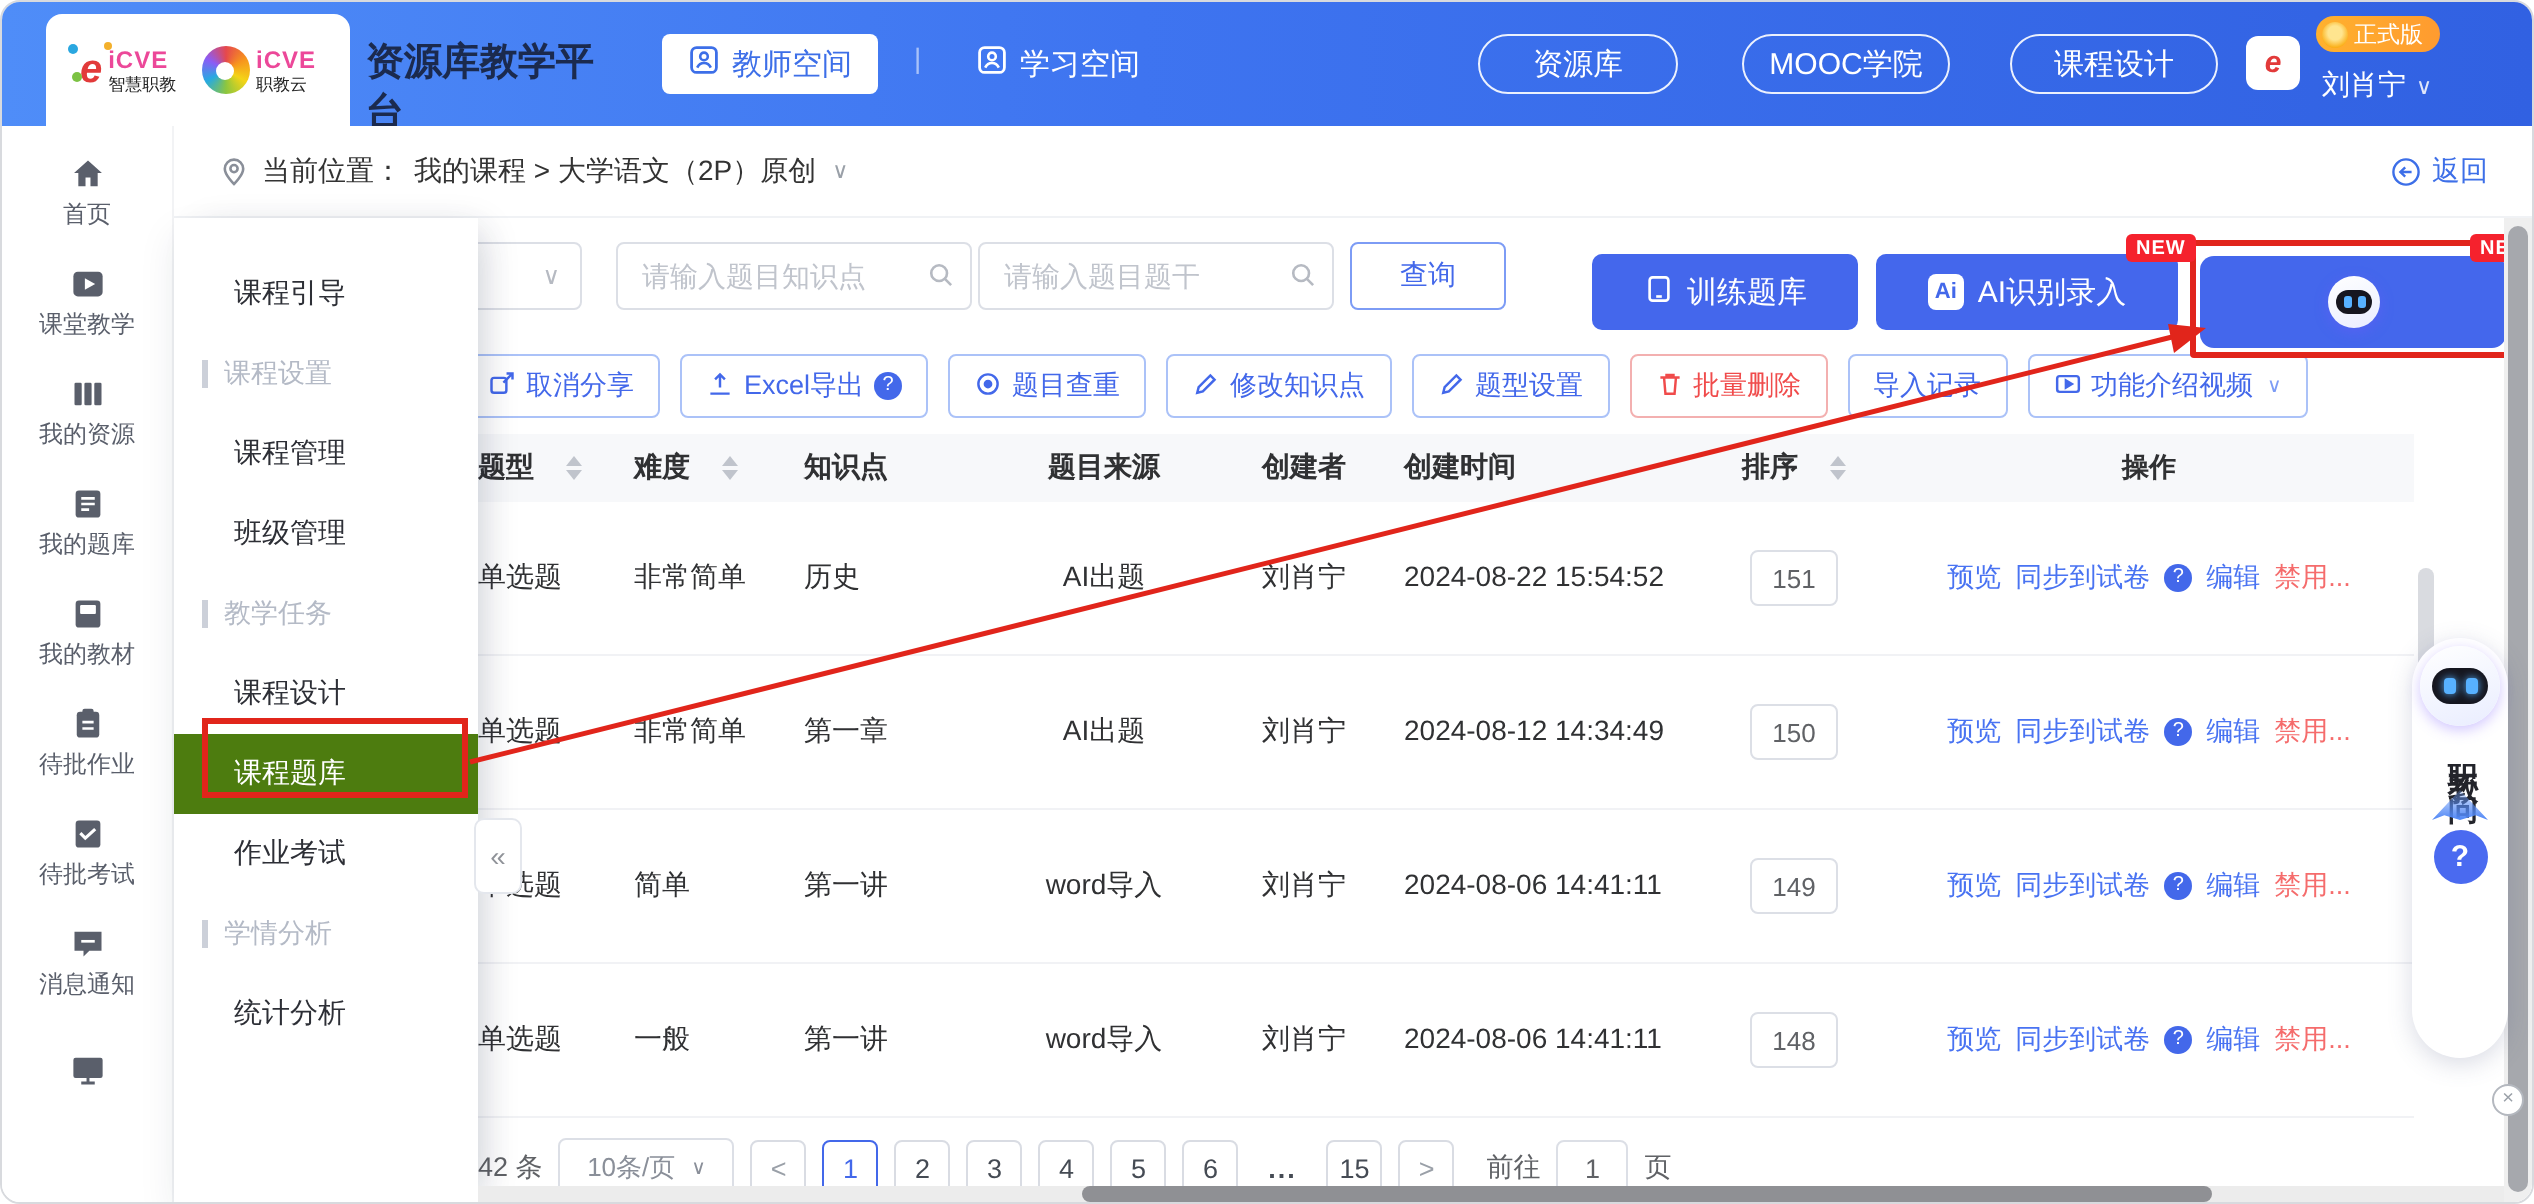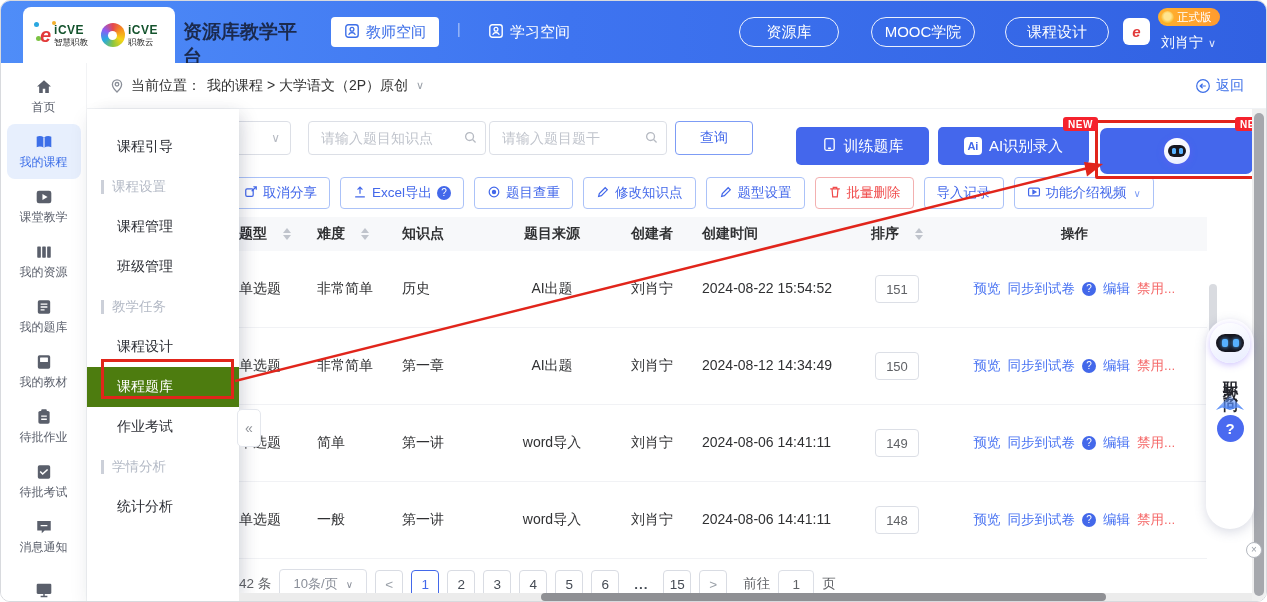--- a/index.html
+++ b/index.html
@@ -11,21 +11,21 @@
   .hdr{position:absolute;left:0;top:0;right:0;height:62px;background:linear-gradient(90deg,#4f8df8 0%,#3e74f0 45%,#3161e2 100%);}
   .logo-tab{position:absolute;left:22px;top:6px;width:152px;height:56px;background:#fff;border-radius:8px 8px 0 0;
             display:flex;align-items:center;justify-content:space-evenly;padding:0 4px;}
   .logo{display:flex;align-items:center;gap:3px;}
   .e-mark{position:relative;color:#e23a3a;font-weight:800;font-size:20px;font-style:italic;}
   .e-mark::before{content:"";position:absolute;left:-6px;top:-2px;width:5px;height:5px;border-radius:50%;background:#2aa7e0;box-shadow:2px 14px 0 #7cc243;}
   .e-mark::after{content:"";position:absolute;right:-5px;top:-3px;width:4px;height:4px;border-radius:50%;background:#f3b02c;}
   .shell{width:24px;height:24px;border-radius:50%;background:conic-gradient(#e5484d,#f7941d,#f4d417,#8cc63f,#27aae1,#8b5cf6,#e5484d);position:relative;}
   .shell::after{content:"";position:absolute;left:7px;top:8px;width:9px;height:9px;border-radius:50%;background:#fff;}
   .logo-txt{display:flex;flex-direction:column;line-height:1;}
-  .logo-txt b{font-size:12px;color:#14532d;letter-spacing:.5px;}
+  .logo-txt b{font-size:12px;color:#ec4899;letter-spacing:.5px;}
   .logo-txt i{font-style:normal;font-size:8.5px;color:#222;margin-top:2px;}
   .platform-title{position:absolute;left:182px;top:18px;width:120px;font-size:19px;line-height:25px;color:#1b2a4e;font-weight:600;}
   .hdr-btn{position:absolute;top:16px;height:30px;display:inline-flex;align-items:center;gap:6px;font-size:15px;border-radius:4px;padding:0 13px;cursor:pointer;border:none;background:transparent;}
   .hdr-btn.teacher{left:330px;background:#fff;color:#3d6fe8;}
   .hdr-btn.student{left:474px;color:#fff;}
   .hdr-divider{position:absolute;left:456px;top:20px;color:rgba(255,255,255,.55);font-size:14px;}
   .pill{position:absolute;top:16px;height:30px;border:1px solid rgba(255,255,255,.9);border-radius:16px;color:#fff;font-size:15px;
         display:flex;align-items:center;justify-content:center;background:transparent;cursor:pointer;}
   .mini-logo{position:absolute;left:1122px;top:17px;width:27px;height:27px;background:#fff;border-radius:6px;display:flex;align-items:center;justify-content:center;}
   .mini-logo span{color:#e23a3a;font-weight:800;font-style:italic;font-size:15px;}
@@ -215,29 +215,20 @@
 
   <aside class="sidebar" id="sidebar">
       <div class="side-item">
     <span>
           <svg width="18" height="18" viewBox="0 0 16 16" fill="currentColor">
             <path d="M8 2 1.8 7.6h1.9v5.8h3.2V9.5h2.2v3.9h3.2V7.6h1.9Z"></path>
           </svg>
         </span>
     <span>首页</span>
       </div>
-      <div class="side-item active">
-    <span>
-          <svg width="18" height="18" viewBox="0 0 16 16" fill="currentColor">
-            <path d="M1.5 3.3C3.6 2.3 6 2.5 8 3.9c2-1.4 4.4-1.6 6.5-.6v9.3c-2.1-1-4.5-.8-6.5.6-2-1.4-4.4-1.6-6.5-.6Z"></path>
-            <path d="M8 4v9" stroke="#fff" stroke-width="1"></path>
-          </svg>
-        </span>
-    <span>我的课程</span>
-      </div>
       <div class="side-item">
     <span>
           <svg width="18" height="18" viewBox="0 0 16 16" fill="currentColor">
             <rect x="1.5" y="2.5" width="13" height="11" rx="2"></rect>
             <path d="M6.6 5.4v5.2L11.2 8Z" fill="#fff"></path>
           </svg>
         </span>
     <span>课堂教学</span>
       </div>
       <div class="side-item">

